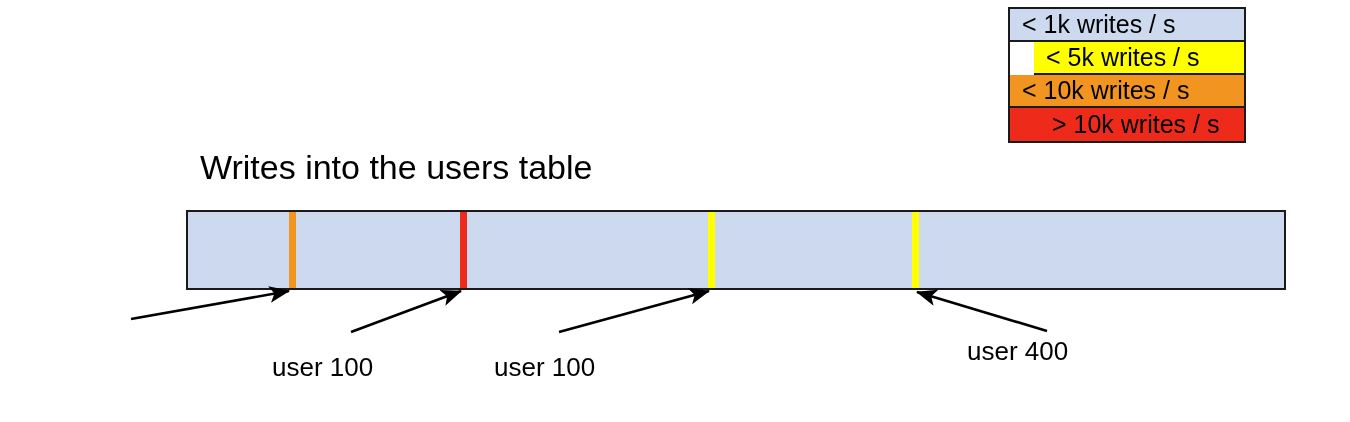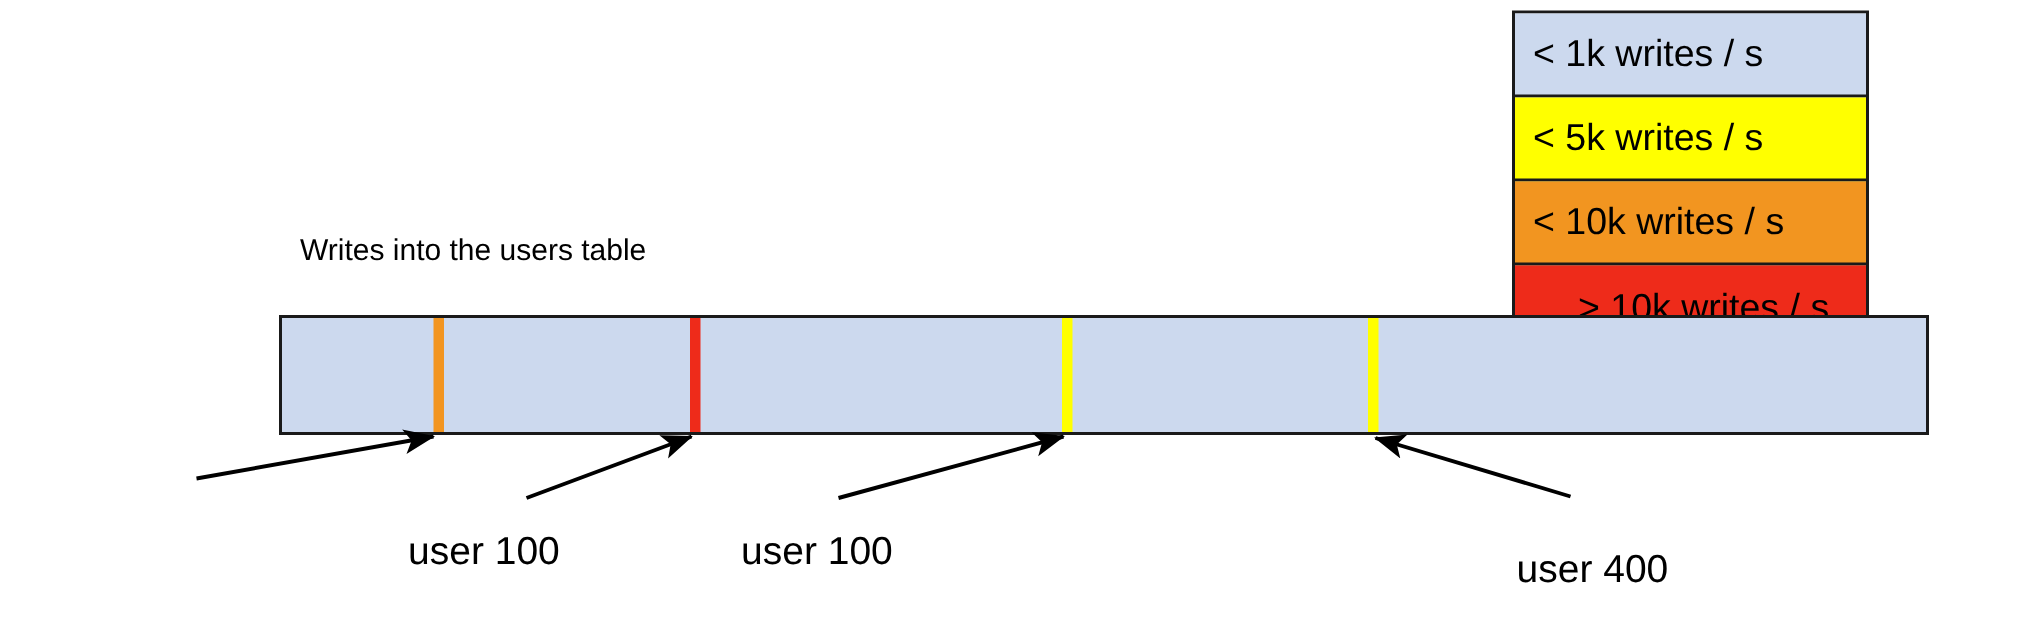--- a/index.html
+++ b/index.html
@@ -25,41 +25,41 @@
   
   .legend {
     position: absolute;
     left: 1008px;
     top: 7px;
     width: 238px;
     border: 2px solid #1a1a1a;
     box-sizing: border-box;
   }
   .legend-row {
-    height: 56px;
+    height: 33px;
     box-sizing: border-box;
     border-bottom: 2px solid #1a1a1a;
     display: flex;
     align-items: center;
     padding-left: 12px;
   }
   .legend-row:last-child { border-bottom: none; }
   .legend-label {
     font-size: 25px;
     line-height: 25px;
     letter-spacing: 0px;
     white-space: nowrap;
   }
 
   
   .chart-title {
     position: absolute;
     left: 200px;
     top: 152px;
-    font-size: 20px;
+    font-size: 34px;
     line-height: 30px;
     white-space: nowrap;
   }
 
   
   .bar {
     position: absolute;
     left: 186px;
     top: 210px;
     width: 1100px;
@@ -95,21 +95,21 @@
 </style>
 </head>
 <body>
 
 <div id="stage">
 
   <div class="legend">
     <div class="legend-row" id="legrow0" style="background: rgb(204, 217, 238);">
       <span class="legend-label">&lt; 1k writes / s</span>
     </div>
-    <div class="legend-row" id="legrow1" style="background: rgb(255, 255, 0);">
+    <div class="legend-row" id="legrow1" style="background: rgb(255, 255, 0); margin-left: 24px;">
       <span class="legend-label">&lt; 5k writes / s</span>
     </div>
     <div class="legend-row" id="legrow2" style="background: rgb(242, 149, 32);">
       <span class="legend-label">&lt; 10k writes / s</span>
     </div>
     <div class="legend-row" id="legrow3" style="background: rgb(238, 43, 26); padding-left: 42px;">
       <span class="legend-label">&gt; 10k writes / s</span>
     </div>
   </div>
 
@@ -129,15 +129,15 @@
       </marker>
     </defs>
     <line x1="131" y1="319" x2="289" y2="291" stroke="#000000" stroke-width="2.6" marker-end="url(#ah)"></line>
     <line x1="351" y1="332" x2="461" y2="291" stroke="#000000" stroke-width="2.6" marker-end="url(#ah)"></line>
     <line x1="559" y1="332" x2="709" y2="291" stroke="#000000" stroke-width="2.6" marker-end="url(#ah)"></line>
     <line x1="1047" y1="331" x2="917" y2="292" stroke="#000000" stroke-width="2.6" marker-end="url(#ah)"></line>
   </svg>
 
   <div class="marker-label" style="left:272px; top:352px;">user 100</div>
   <div class="marker-label" style="left:494px; top:352px;">user 100</div>
-  <div class="marker-label" style="left:967px; top:364px;margin-left:44px;">user 400</div>
+  <div class="marker-label" style="left:967px; top:336px;">user 400</div>
 
 </div>
 
 </body></html>

